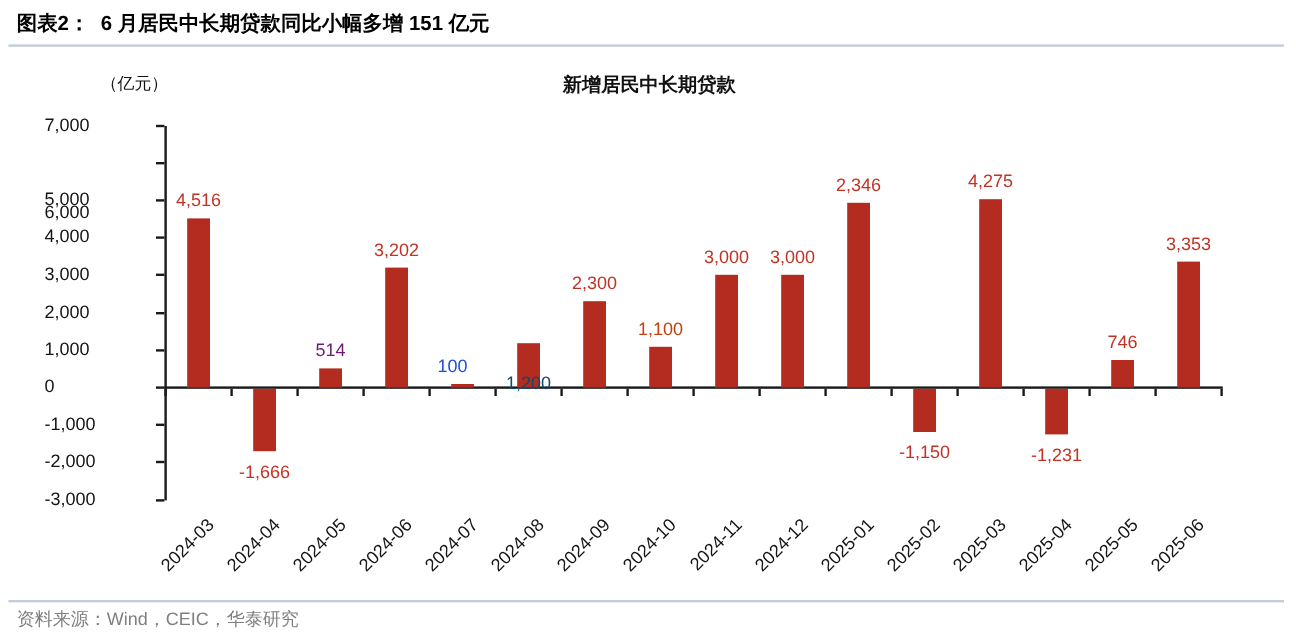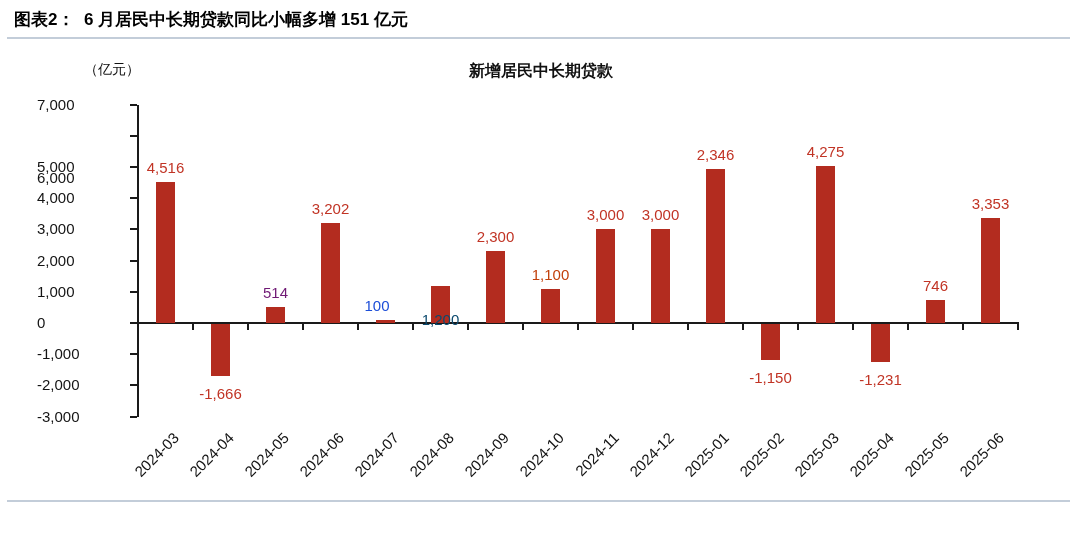--- a/index.html
+++ b/index.html
@@ -183,13 +183,14 @@
       <div class="xcat-label" style="left: 802.5px; top: 429px;">2025-04</div>
       <div class="bar" style="left: 926px; top: 299.725px; width: 19px; height: 23.2752px; background: rgb(179, 44, 31);"></div>
       <div class="bar-label" style="left: 890.5px; top: 276.725px; color: rgb(193, 52, 37);">746</div>
       <div class="xcat-label" style="left: 857.5px; top: 429px;">2025-05</div>
       <div class="bar" style="left: 981px; top: 218.386px; width: 19px; height: 104.614px; background: rgb(179, 44, 31);"></div>
       <div class="bar-label" style="left: 945.5px; top: 195.386px; color: rgb(193, 52, 37);">3,353</div>
       <div class="xcat-label" style="left: 912.5px; top: 429px;">2025-06</div>
     </div>
 
   <div class="divider divider-bottom"></div>
+  <div class="source-note">资料来源：Wind，CEIC，华泰研究</div>
 </div>
 
 </body></html>

